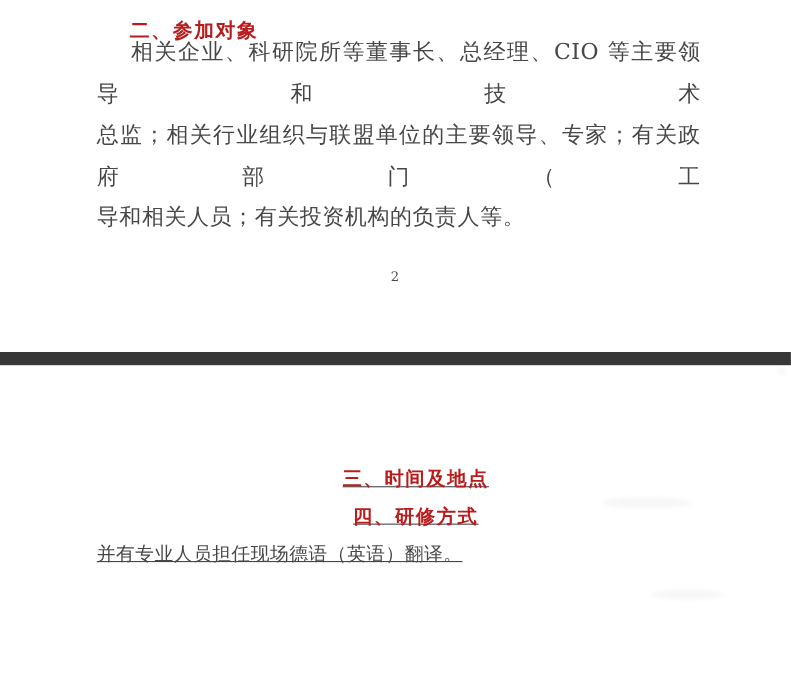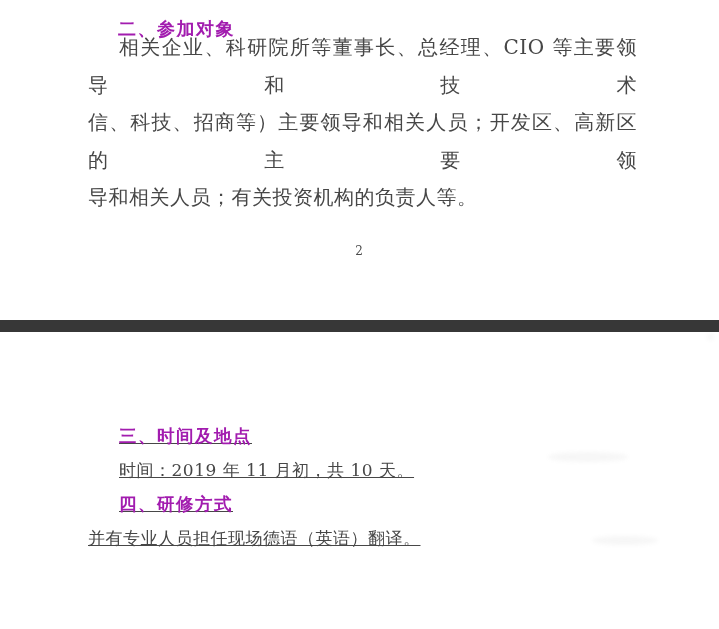--- a/index.html
+++ b/index.html
@@ -11,22 +11,23 @@
     position: relative;
     width: 719px;
     height: 629px;
     background: #ffffff;
     overflow: hidden;
     font-family: "DejaVu Serif", "Liberation Serif", serif;
     color: #474747;
   }
   .sec-heading {
     font-weight: 700;
-    color: #a21caf;
+    color: #b91c1c;
     letter-spacing: 1.5px;
+    text-align: center;
   }
   .sec2-heading {
     position: absolute;
     top: 2px;
     left: 118px;
     font-size: 18px;
     line-height: 24px;
   }
   .para2 {
     position: absolute;
@@ -90,33 +91,32 @@
 </head>
 <body>
 
 <div class="canvas">
 
   <section>
     <h2 class="sec-heading sec2-heading">二、参加对象</h2>
 
     <div class="para2">
       <div class="line fill indent">相关企业、科研院所等董事长、总经理、CIO 等主要领导和技术</div>
-      <div class="line fill">信、科技、招商等）主要领导和相关人员；开发区、高新区的主要领</div>
+      <div class="line fill">总监；相关行业组织与联盟单位的主要领导、专家；有关政府部门（工</div>
       <div class="line">导和相关人员；有关投资机构的负责人等。</div>
     </div>
 
     <div class="page-number">2</div>
   </section>
 
   <div class="page-break-bar"></div>
 
   <section>
     <div class="block3">
       <div class="line sec-heading indent">三、时间及地点</div>
-      <div class="line indent">时间：2019 年 11 月初，共 10 天。</div>
       <div class="line sec-heading indent">四、研修方式</div>
       <div class="line">并有专业人员担任现场德语（英语）翻译。</div>
     </div>
   </section>
 
   <div class="scan-noise noise-a"></div>
   <div class="scan-noise noise-b"></div>
   <div class="scan-noise noise-c"></div>
 
 </div>

